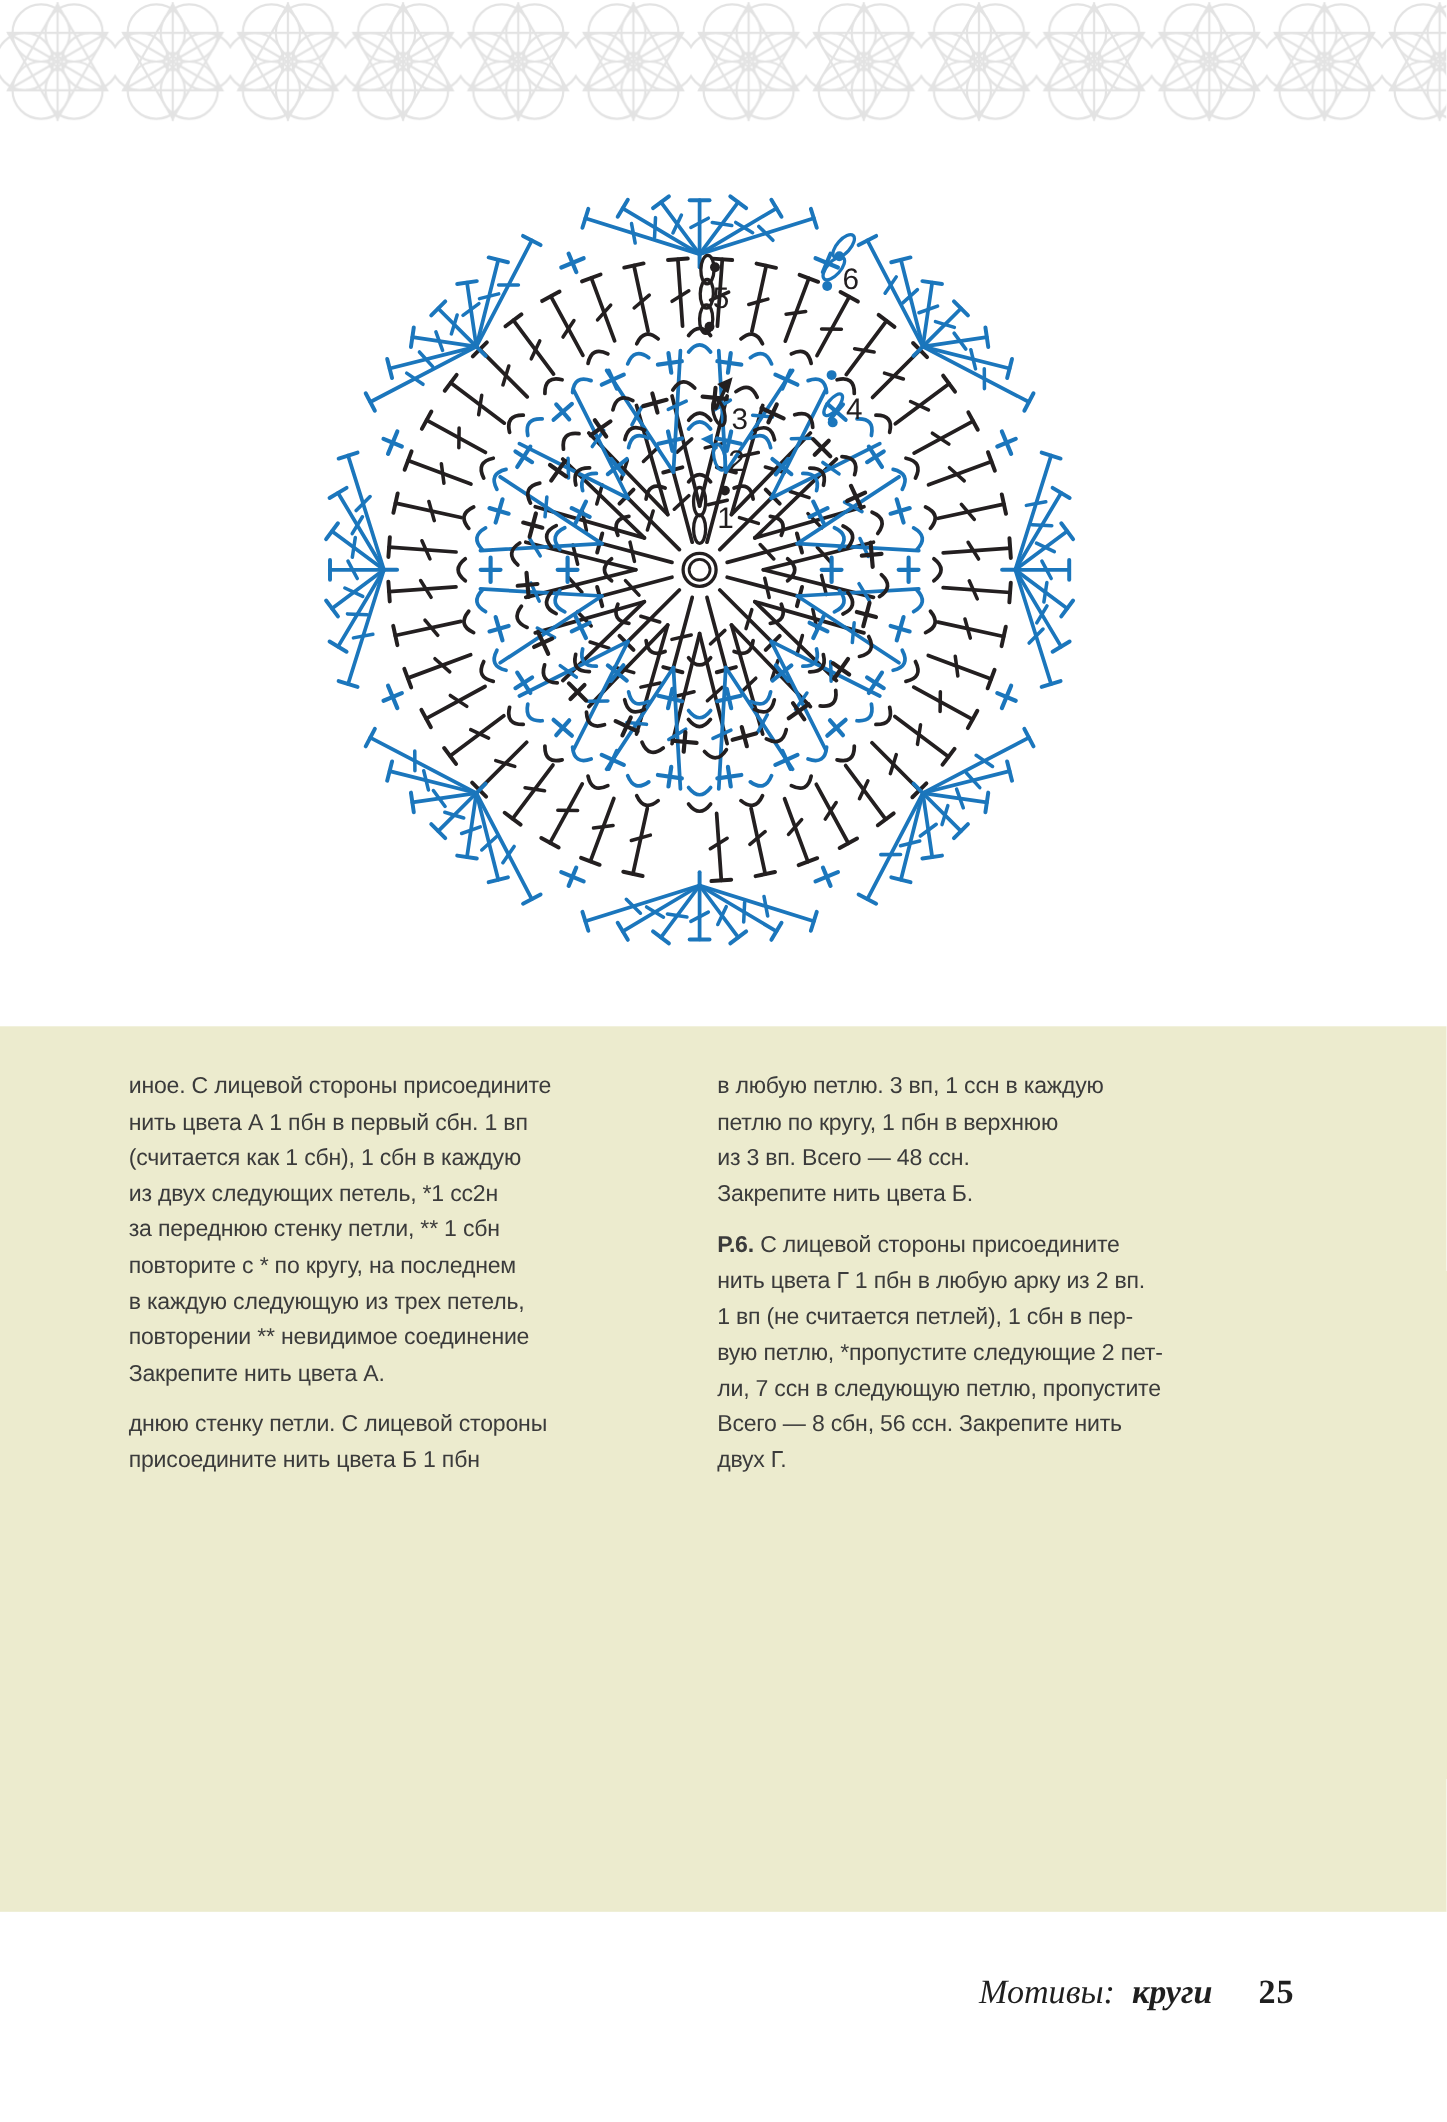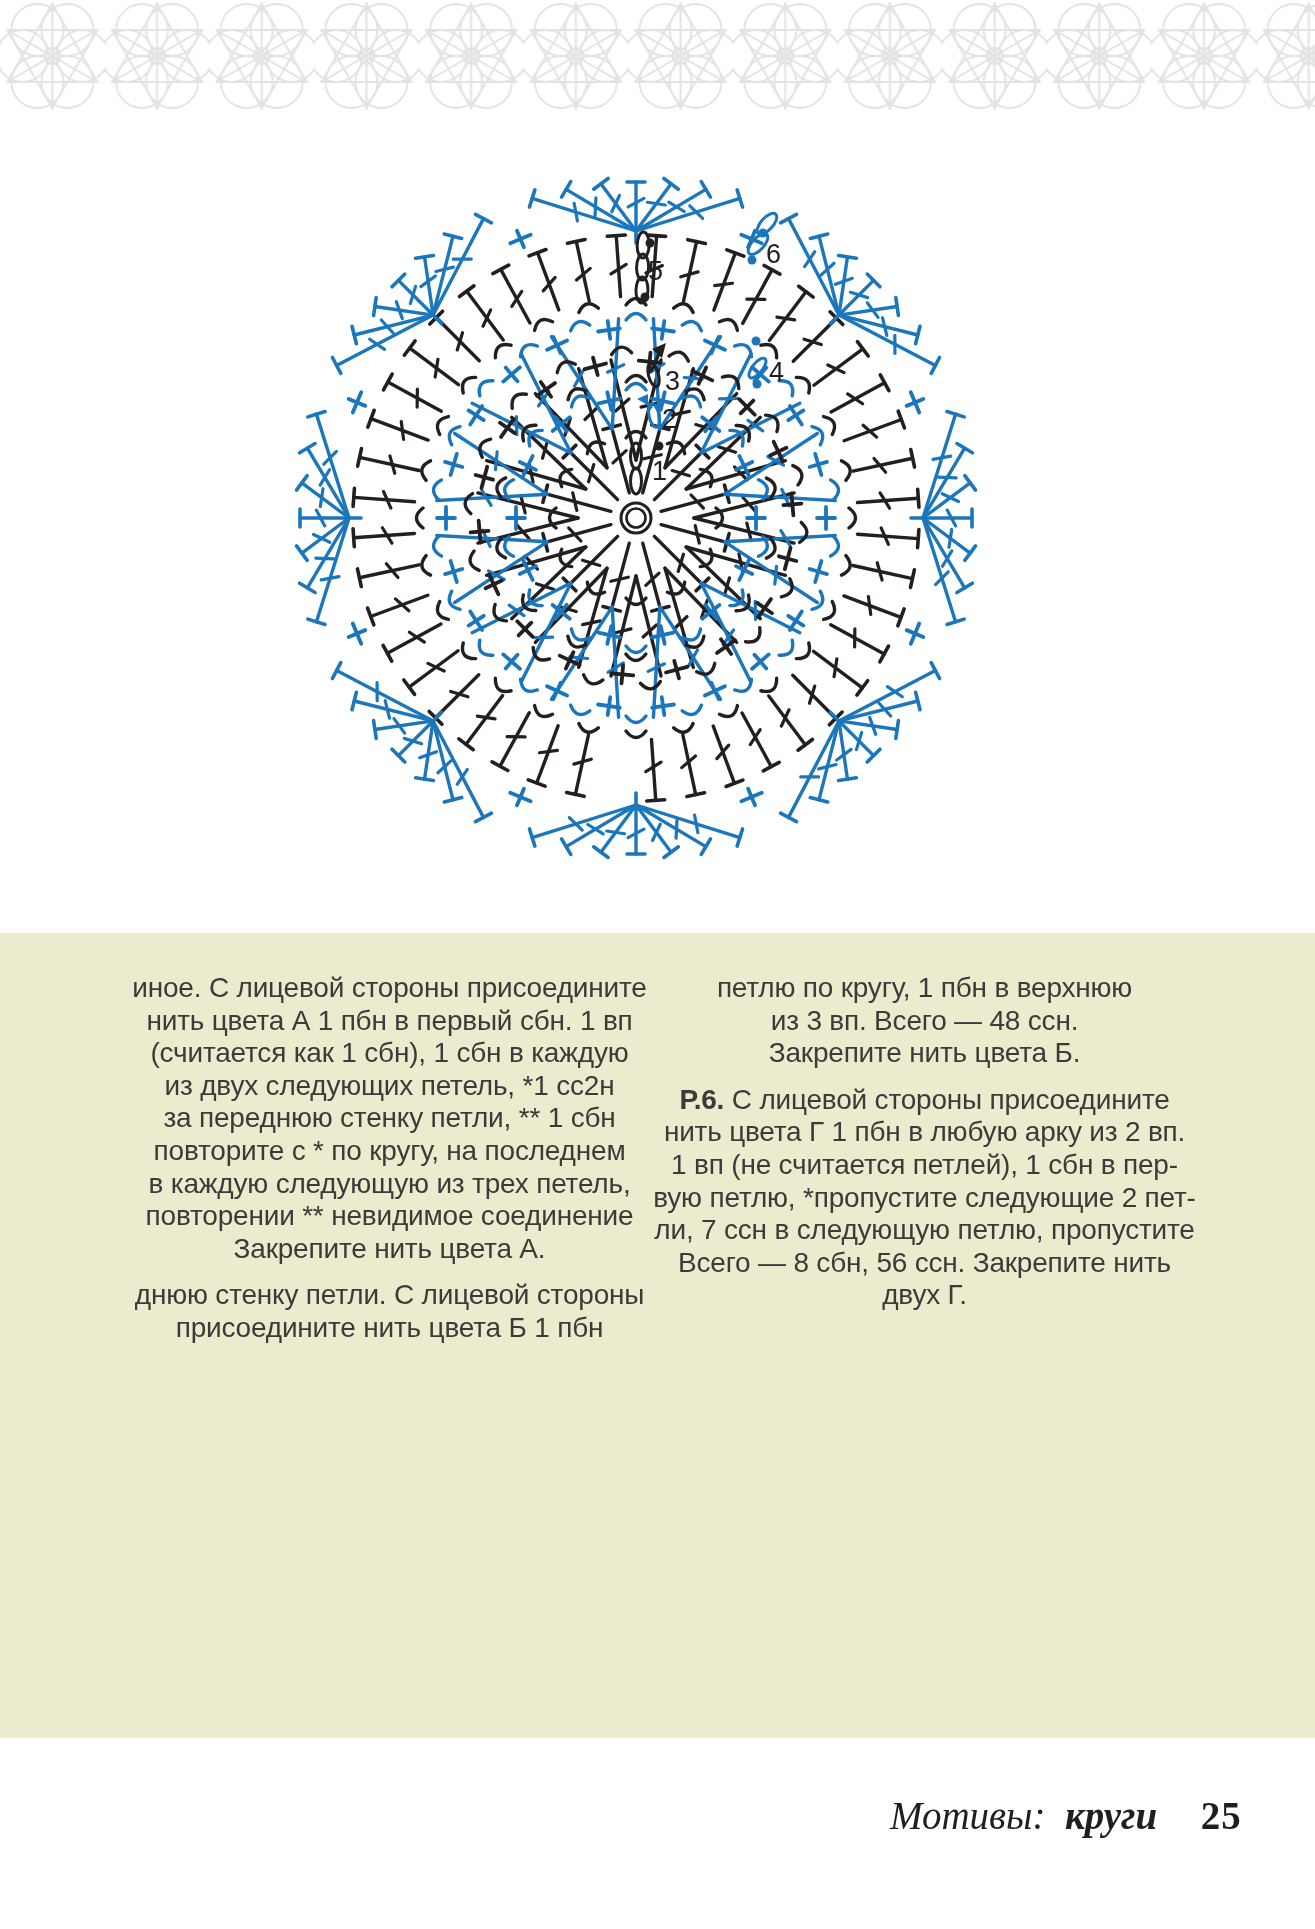--- a/index.html
+++ b/index.html
@@ -1,29 +1,29 @@
 <!DOCTYPE html>
 <html><head>
 <meta charset="utf-8">
 <style>
   html,body{margin:0;padding:0;background:#ffffff;}
   body{position:relative;width:1315px;height:1929px;overflow:hidden;
        font-family:"Liberation Sans",sans-serif;}
   .ornament-band{position:absolute;left:0;top:0;width:1315px;height:112px;}
   .diagram-wrap{position:absolute;left:0;top:108px;width:1315px;height:825px;}
   .panel{position:absolute;left:0;top:933px;width:1315px;height:805px;background:#ecebce;}
-  .col{position:absolute;top:972px;font-size:28px;line-height:32.6px;color:#3b3b3b;
-       letter-spacing:-0.2px;text-align:center;}
+  .col{position:absolute;top:972px;font-size:21px;line-height:32.6px;color:#3b3b3b;
+       letter-spacing:-0.2px;}
   #col-left{left:117px;width:545px;}
   #col-right{left:652px;width:545px;}
   .para{margin:0 0 14px 0;}
   .line{white-space:nowrap;}
   .lead{font-weight:bold;margin-top:30px;}
   #footer{position:absolute;left:890px;top:1793px;font-family:"Liberation Serif",serif;
-          font-style:italic;font-size:39px;color:#1f1f1f;white-space:nowrap;}
+          font-style:italic;font-size:31px;color:#1f1f1f;white-space:nowrap;}
   #footer .topic{font-weight:bold;}
   #footer .pagenum{font-style:normal;font-weight:bold;margin-left:34px;letter-spacing:1px;}
 </style>
 </head>
 <body>
 
 <svg class="ornament-band" width="1315" height="112" xmlns="http://www.w3.org/2000/svg">
   <defs>
     <pattern id="lace" x="0" y="0" width="104.7" height="112" patternUnits="userSpaceOnUse">
       <g stroke="#e3e3e3" stroke-width="2" fill="none">
@@ -759,20 +759,21 @@
       <div class="line">повторении ** невидимое соединение</div>
       <div class="line">Закрепите нить цвета А.</div>
     </div>
     <div class="para">
       <div class="line">днюю стенку петли. С лицевой стороны</div>
       <div class="line">присоедините нить цвета Б 1 пбн</div>
     </div>
   </div>
 <div class="col" id="col-right">
     <div class="para">
+      <div class="line">в любую петлю. 3 вп, 1 ссн в каждую</div>
       <div class="line">петлю по кругу, 1 пбн в верхнюю</div>
       <div class="line">из 3 вп. Всего — 48 ссн.</div>
       <div class="line">Закрепите нить цвета Б.</div>
     </div>
     <div class="para">
       <div class="line"><span class="lead">Р.6.</span> С лицевой стороны присоедините</div>
       <div class="line">нить цвета Г 1 пбн в любую арку из 2 вп.</div>
       <div class="line">1 вп (не считается петлей), 1 сбн в пер-</div>
       <div class="line">вую петлю, *пропустите следующие 2 пет-</div>
       <div class="line">ли, 7 ссн в следующую петлю, пропустите</div>

